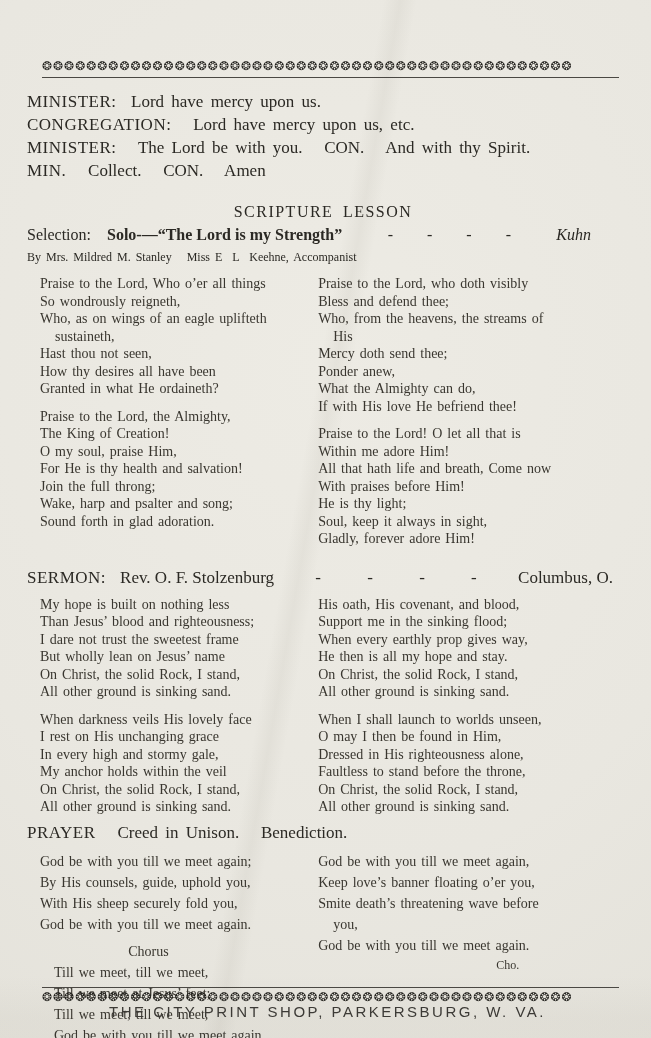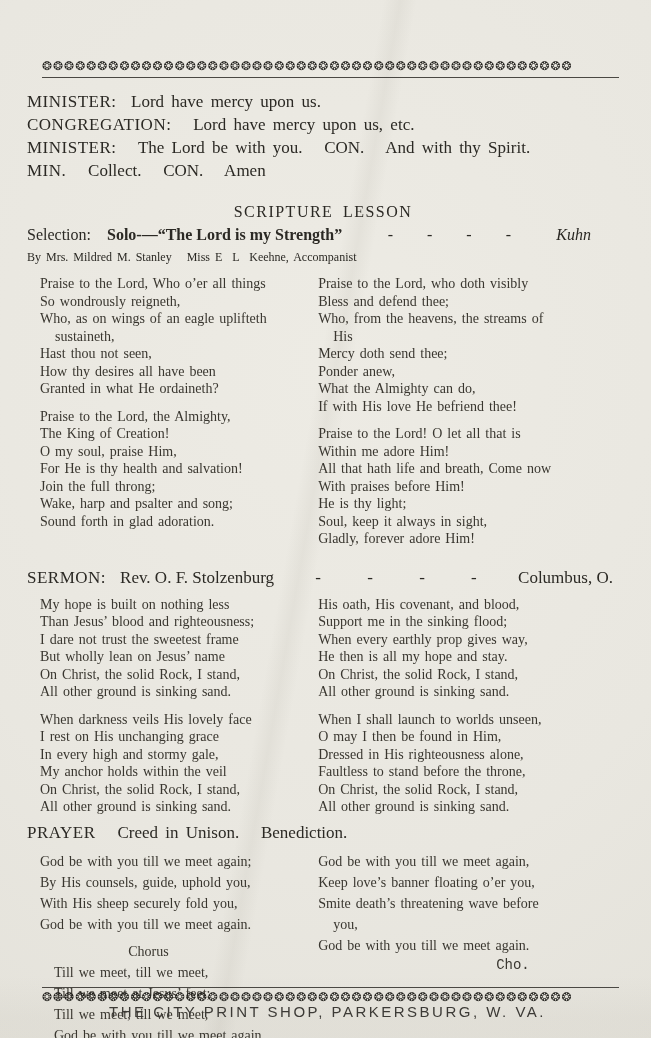--- a/index.html
+++ b/index.html
@@ -52,21 +52,21 @@
 
   .section-line { display:flex; align-items:baseline; font-size:17px; line-height:24px; margin-top:5px; white-space:pre-wrap; }
   .section-label { letter-spacing:0.5px; }
   .section-name { margin-left:14px;margin-top:13px; }
   .section-line .dashes { flex:1; text-align:center; word-spacing:42px; }
   .section-place { margin-right:6px; }
   .prayer-items { margin-left:22px; white-space:pre-wrap; word-spacing:3px; }
 
   .chorus-label { font-size:14px; line-height:17px; text-align:center; width:80%; margin-top:8px; color:#39362f; }
   .chorus { margin-top:2px; padding-left:14px; }
-  .cho-line { font-size:14px; line-height:18px; padding-left:178px; color:#39362f;font-family:Liberation Mono, monospace; }
+  .cho-line { font-size:12px; line-height:18px; padding-left:178px; color:#39362f; }
 
   .lords-prayer { font-size:17px; line-height:22px; margin-top:6px; letter-spacing:0.3px; word-spacing:3px; }
 
   .printer-line {
     position:absolute; left:39px; width:577px; bottom:18px;
     font-family:"Liberation Sans", sans-serif;
     font-size:15px; letter-spacing:2.5px; text-align:center; color:#3c3a36;
     white-space:nowrap;
   }
 </style>

